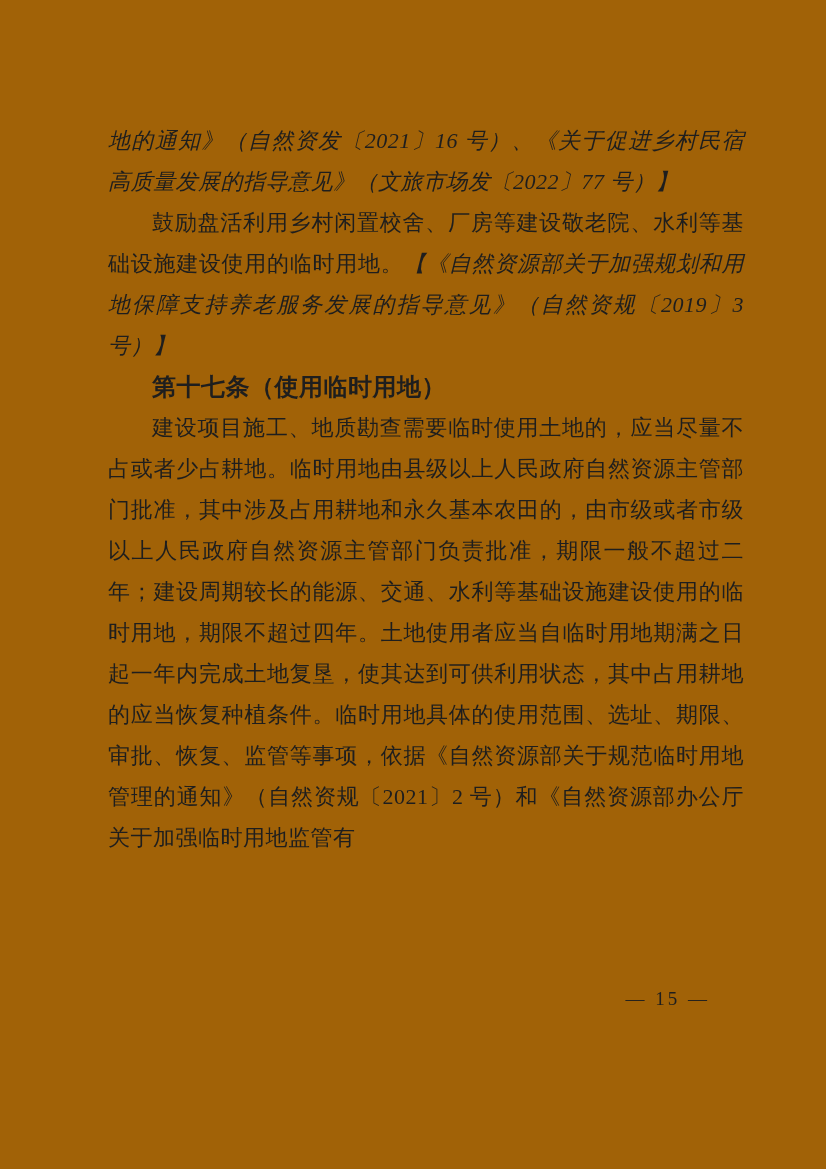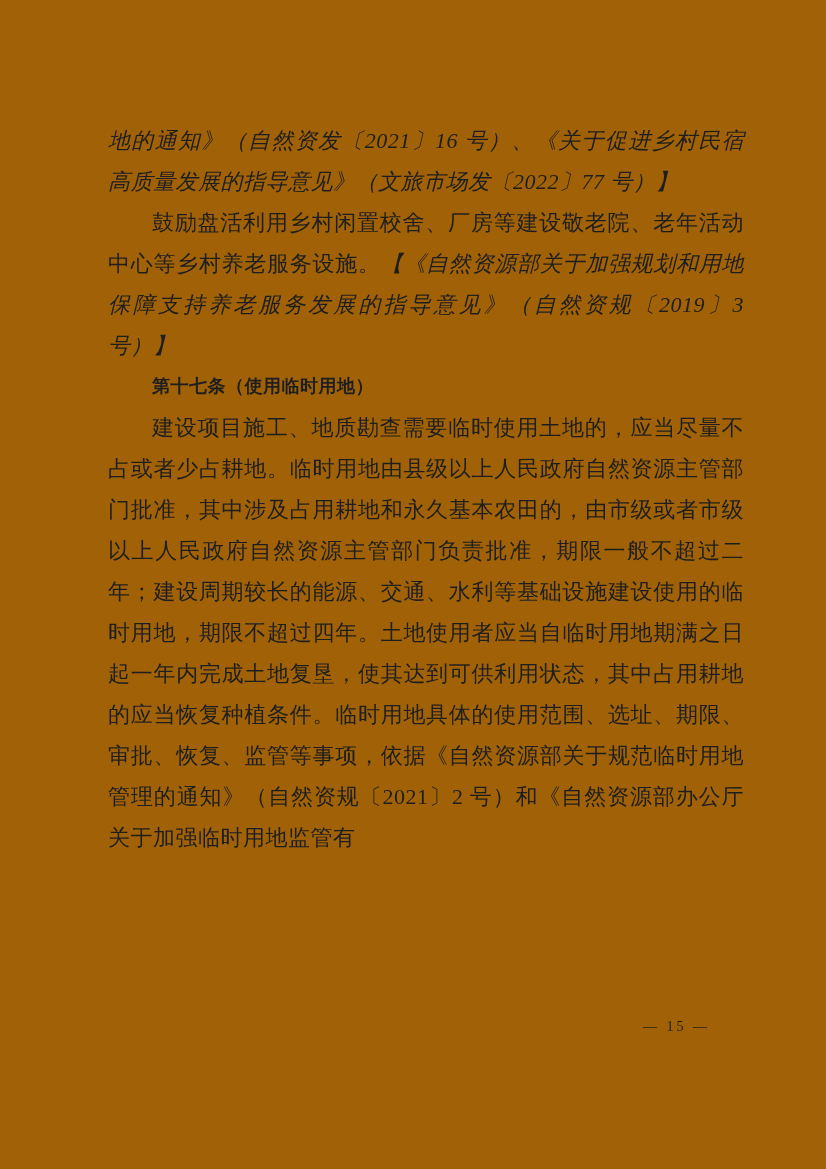--- a/index.html
+++ b/index.html
@@ -32,48 +32,48 @@
   }
   .indent {
     text-indent: 44px;
   }
   .citation {
     
     font-style: italic;
   }
   .heading {
     margin: 0;
-    font-size: 18px;
+    font-size: 24px;
     line-height: 41px;
     font-weight: bold;
     font-family: "Liberation Sans", "DejaVu Sans", sans-serif;
     text-indent: 44px;
     letter-spacing: 0.5px;
   }
   .page-number {
     position: absolute;
-    top: 1012px;
+    top: 984px;
     left: 0;
     width: 710px;
     text-align: right;
-    font-size: 14px;
+    font-size: 19px;
     line-height: 30px;
     letter-spacing: 3px;
     color: #1e1e1e;
   }
 </style>
 </head>
 <body>
 
 <div class="page">
   <div class="textblock">
 
     <p class="para citation">地的通知》（自然资发〔2021〕16 号）、《关于促进乡村民宿高质量发展的指导意见》（文旅市场发〔2022〕77 号）】</p>
 
-    <p class="para indent"><span>鼓励盘活利用乡村闲置校舍、厂房等建设敬老院、老年活动中心等乡村养老服务设施。</span><span class="citation">【《自然资源部关于加强规划和用地保障支持养老服务发展的指导意见》（自然资规〔2019〕3 号）】</span></p>
+    <p class="para indent"><span>鼓励盘活利用乡村闲置校舍、厂房等建设敬老院、水利等基础设施建设使用的临时用地。</span><span class="citation">【《自然资源部关于加强规划和用地保障支持养老服务发展的指导意见》（自然资规〔2019〕3 号）】</span></p>
 
 
     <h2 class="heading">第十七条（使用临时用地）</h2>
 
     <p class="para indent">建设项目施工、地质勘查需要临时使用土地的，应当尽量不占或者少占耕地。临时用地由县级以上人民政府自然资源主管部门批准，其中涉及占用耕地和永久基本农田的，由市级或者市级以上人民政府自然资源主管部门负责批准，期限一般不超过二年；建设周期较长的能源、交通、水利等基础设施建设使用的临时用地，期限不超过四年。土地使用者应当自临时用地期满之日起一年内完成土地复垦，使其达到可供利用状态，其中占用耕地的应当恢复种植条件。临时用地具体的使用范围、选址、期限、审批、恢复、监管等事项，依据《自然资源部关于规范临时用地管理的通知》（自然资规〔2021〕2 号）和《自然资源部办公厅关于加强临时用地监管有</p>
 
   </div>
 
   <div class="page-number">—  15  —</div>
 </div>

